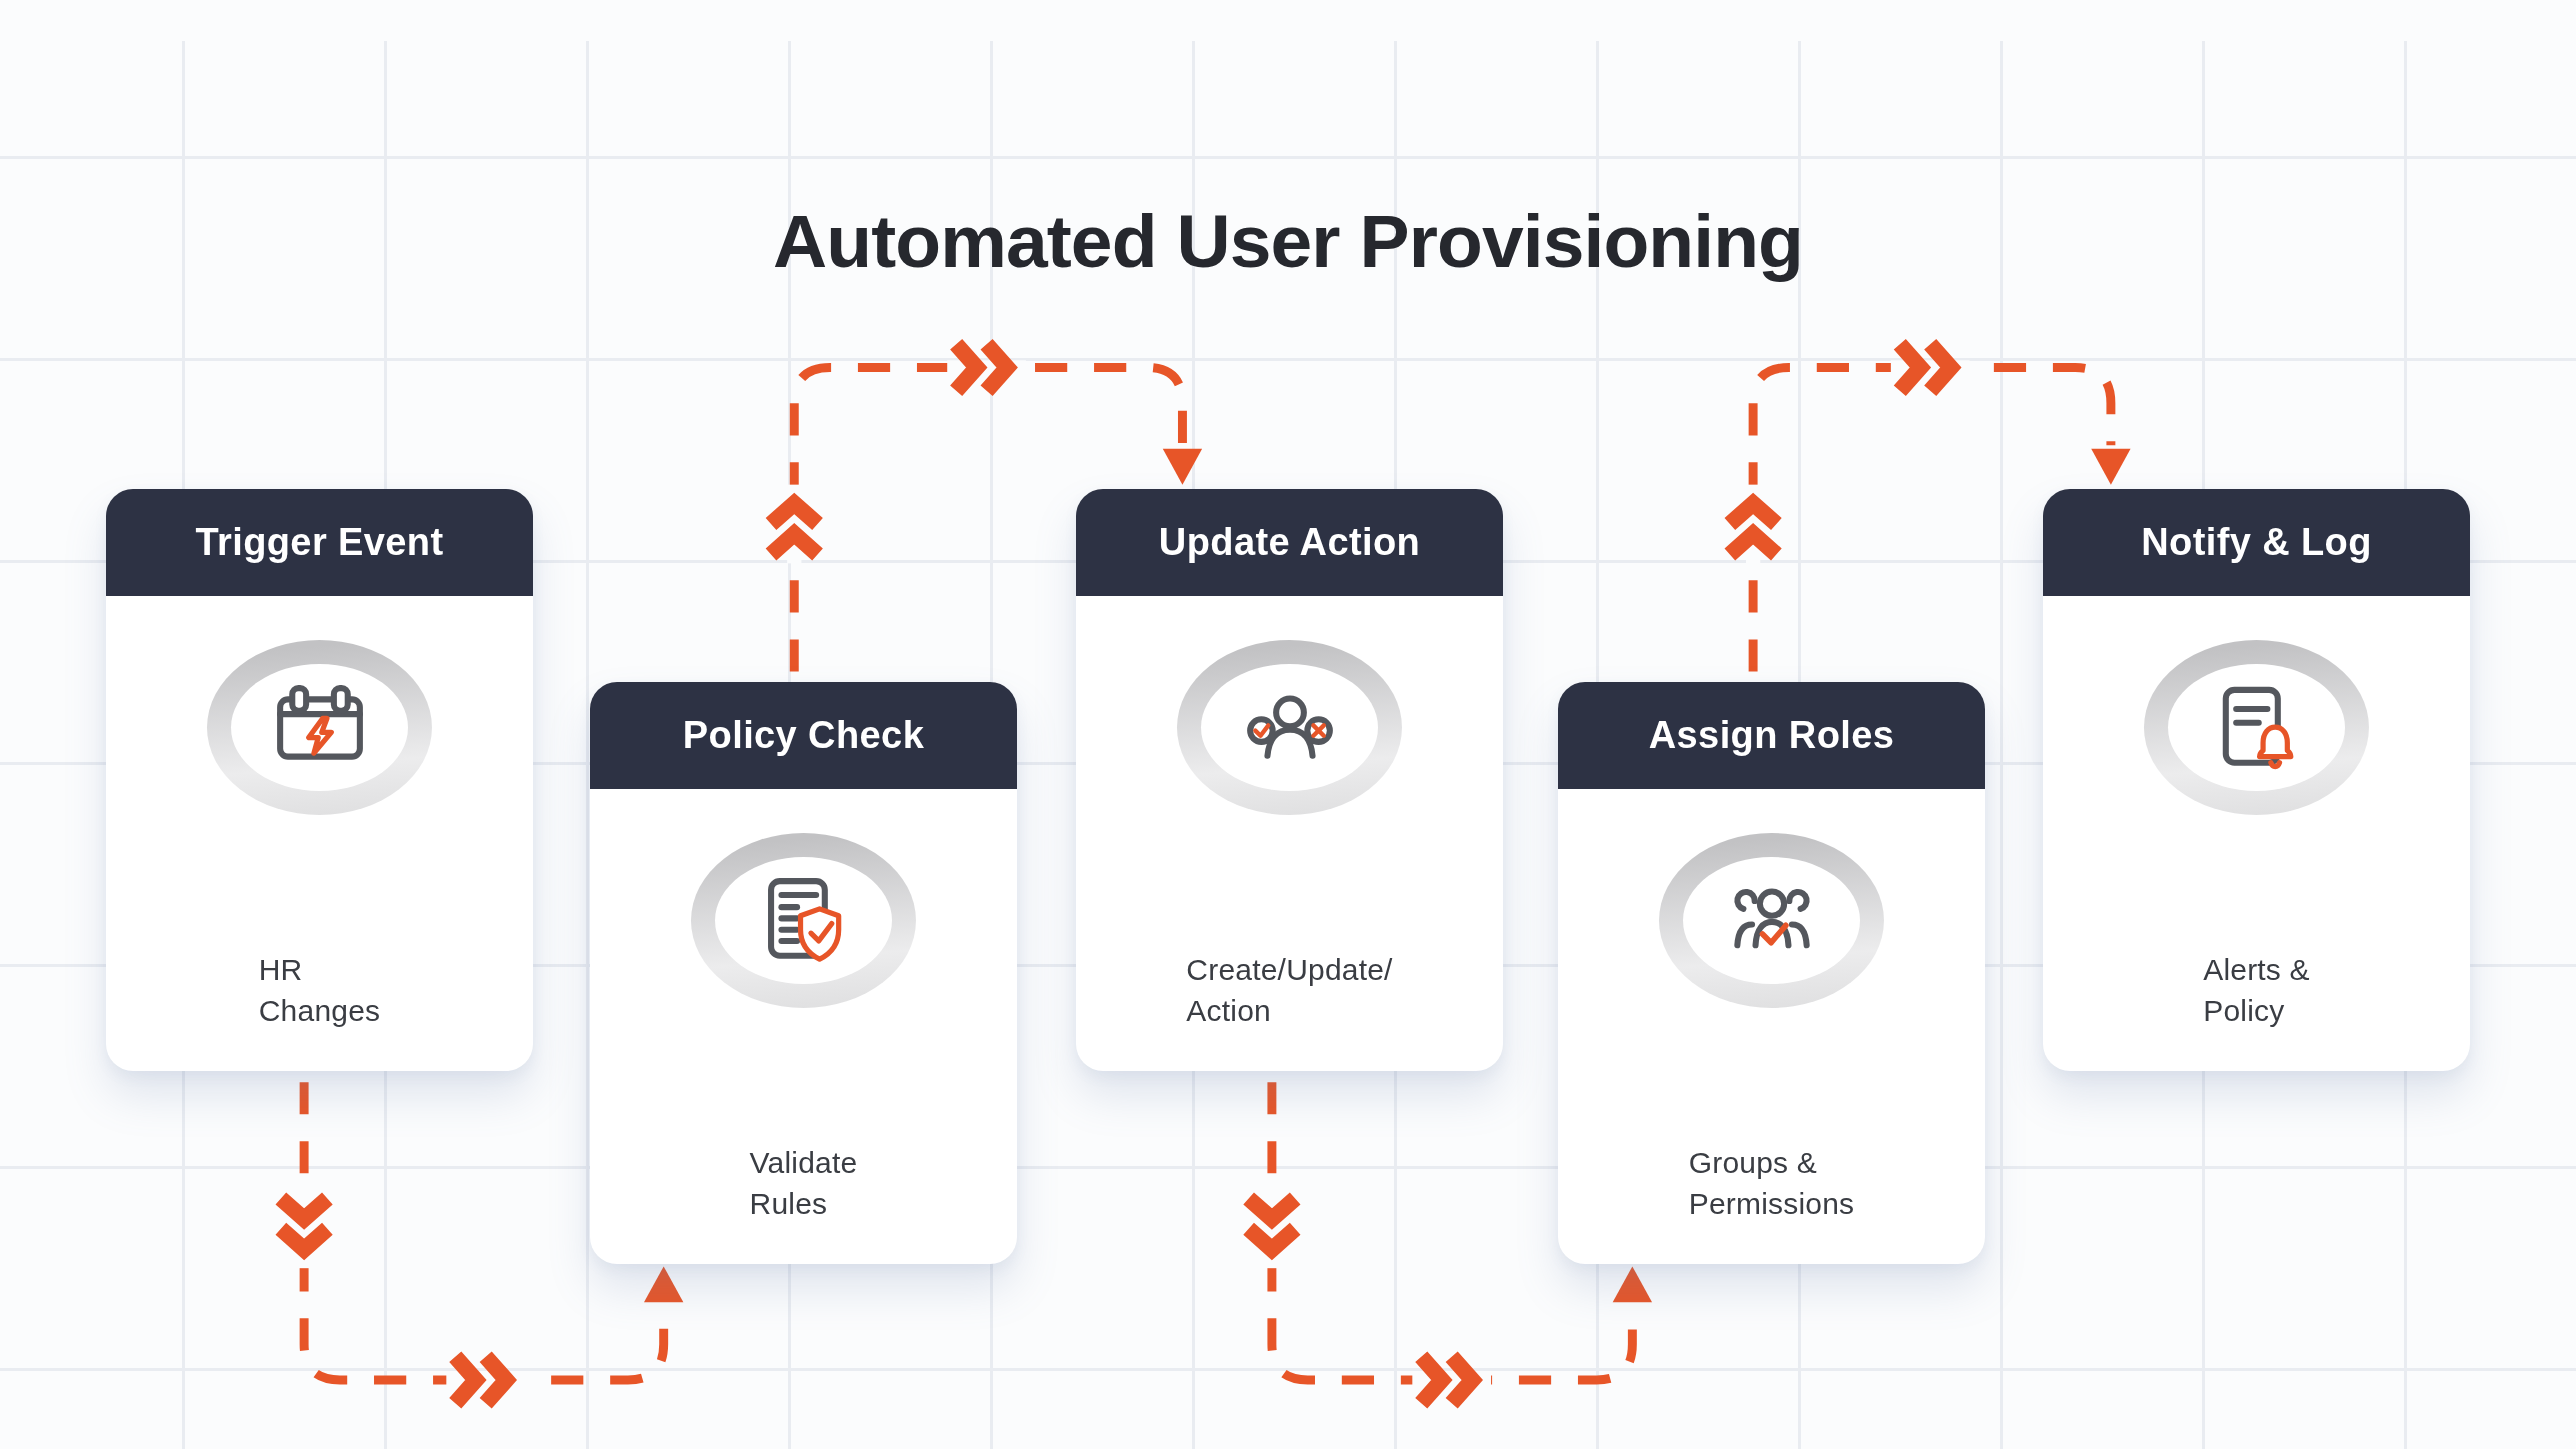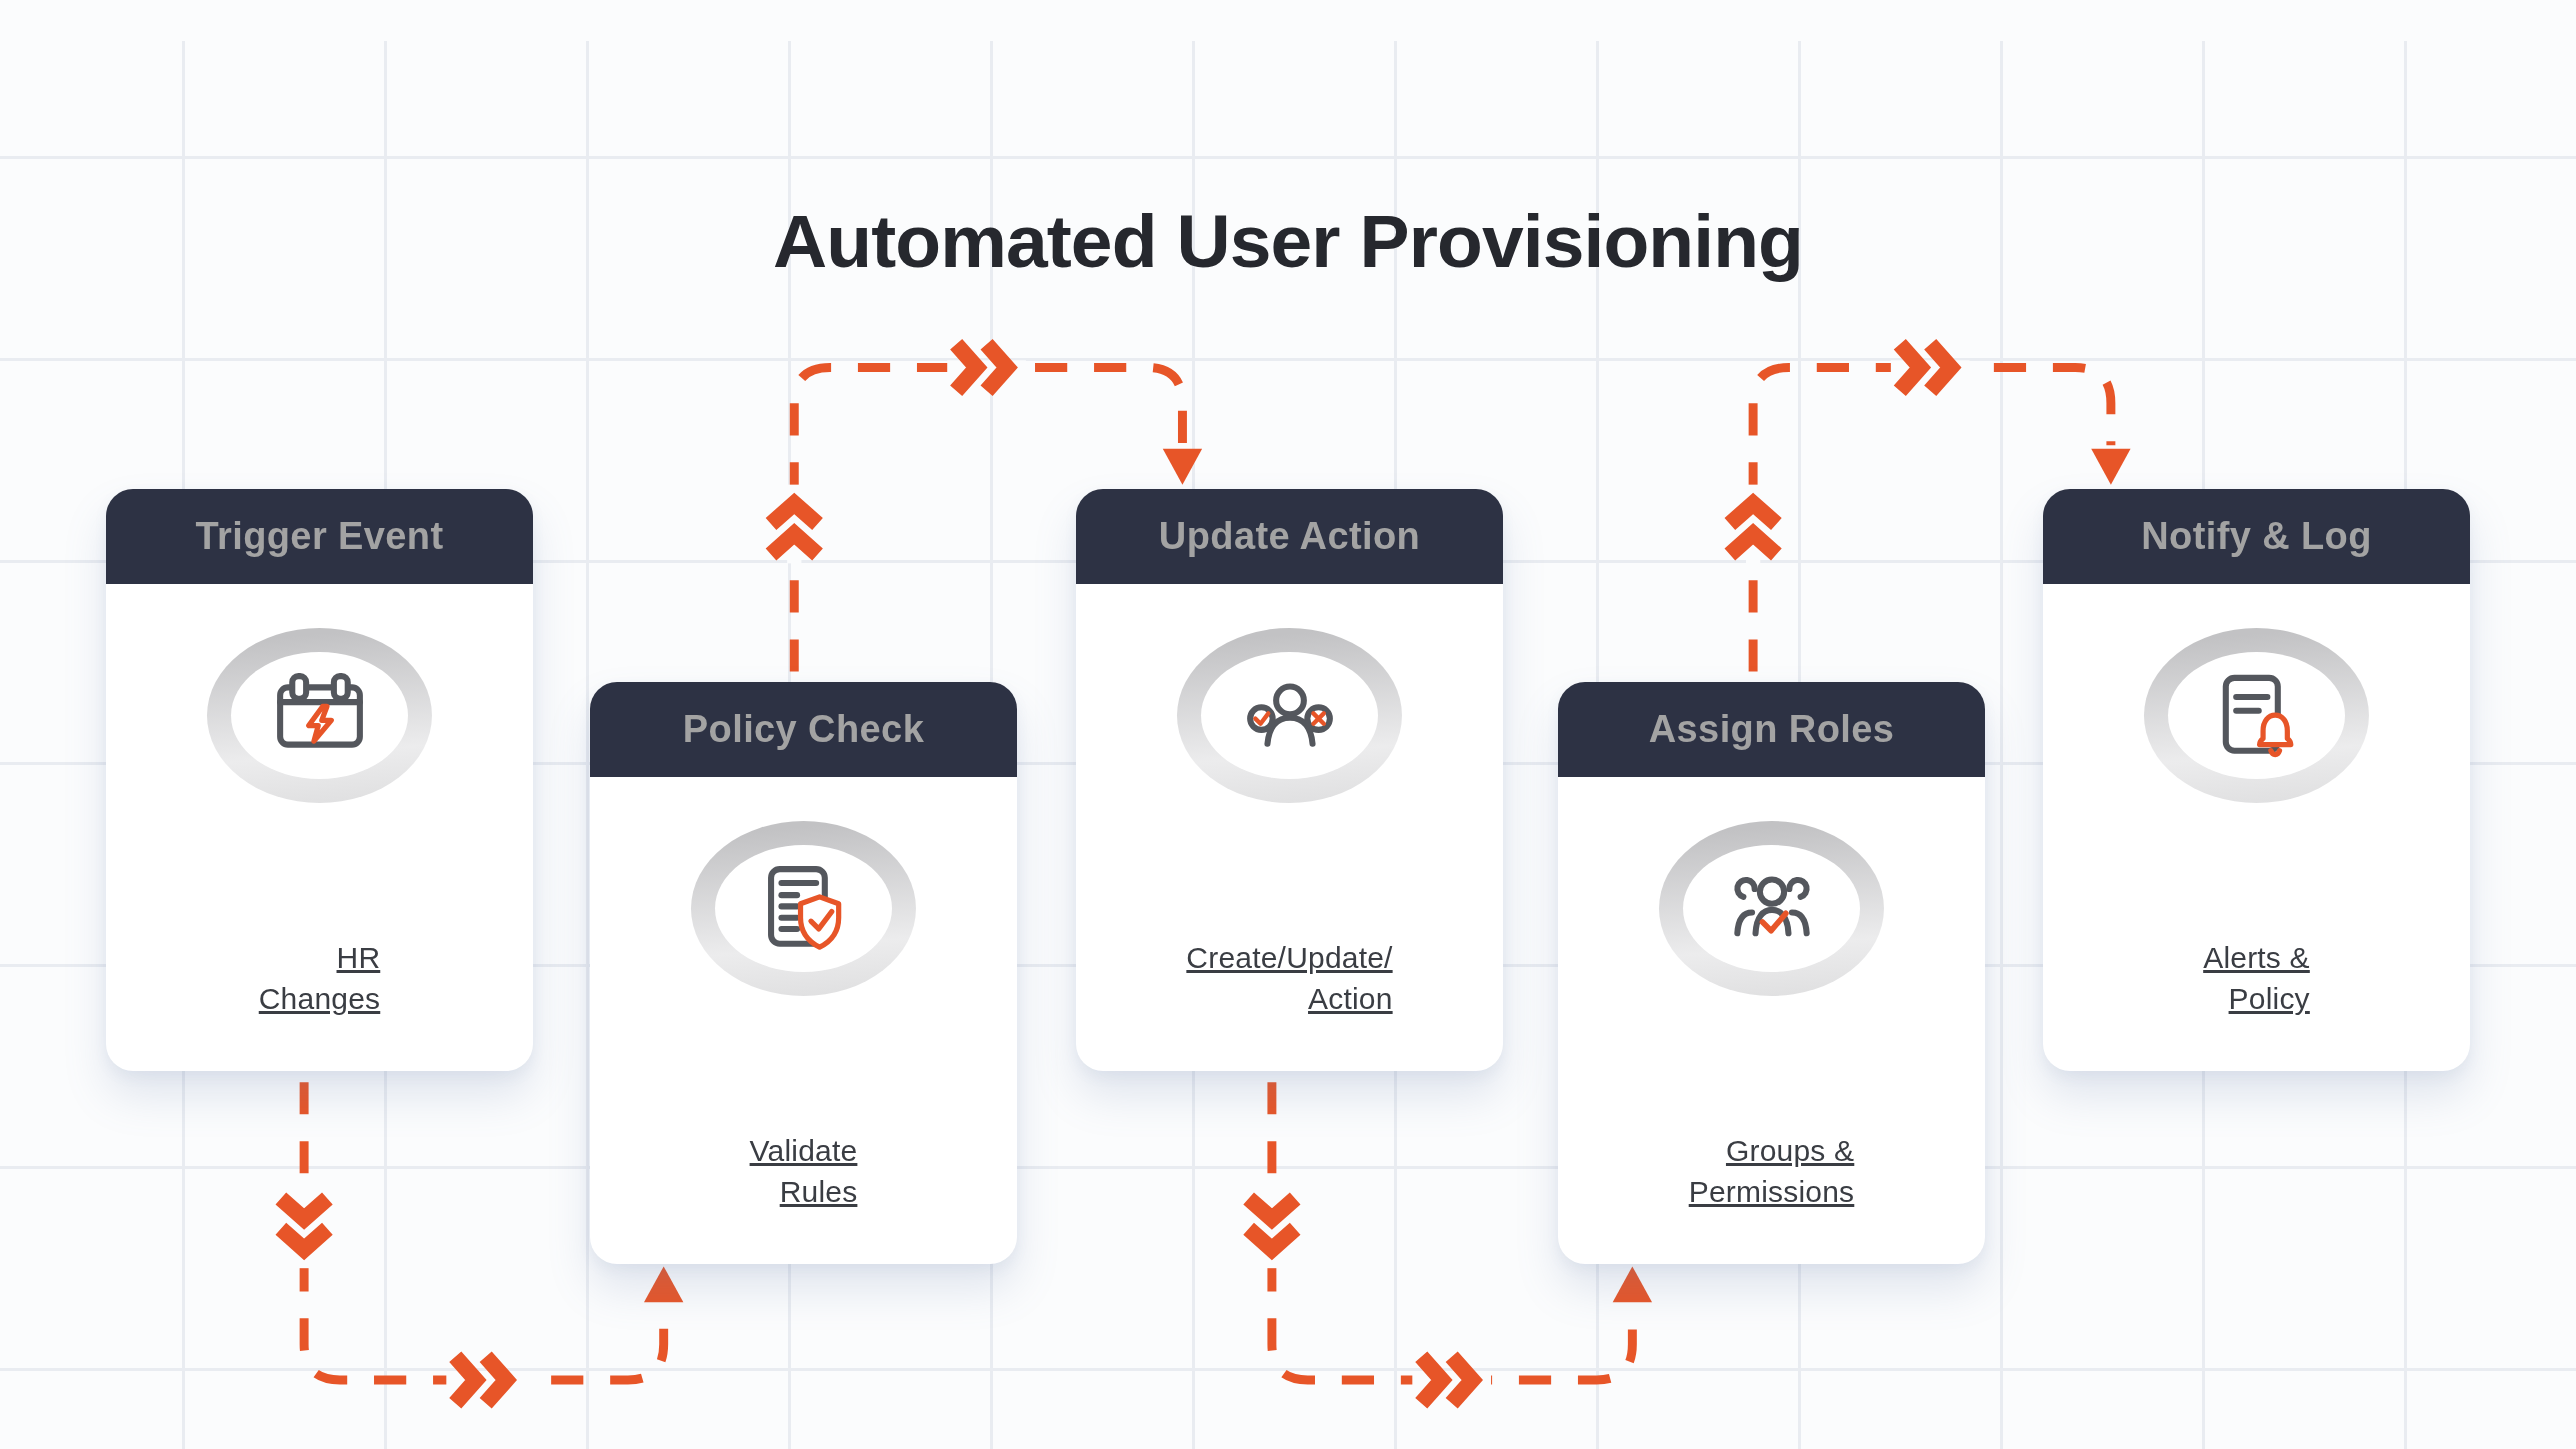--- a/index.html
+++ b/index.html
@@ -24,42 +24,42 @@
   .dash{stroke:var(--accent,#E75528);stroke-width:10;fill:none;stroke-dasharray:36 30;stroke-linecap:butt;}
   .chev{stroke:var(--accent,#E75528);stroke-width:18;fill:none;stroke-linejoin:miter;stroke-linecap:butt;}
   .ah{fill:var(--accent,#E75528);}
   .mask{fill:var(--page-bg,#fbfcfd);stroke:none;}
   .card{
     position:absolute;width:427px;height:582px;border-radius:27px;z-index:2;
     background:var(--card-bg,#fff);
     box-shadow:0 25px 43px rgba(108,130,170,.18), 0 5.4px 12.5px rgba(108,130,170,.08);
   }
   .card-header{
-    height:95px;border-radius:27px 27px 0 0;background:var(--header-navy,#2D3244);
+    height:107px;border-radius:27px 27px 0 0;background:var(--header-navy,#2D3244);
     display:flex;align-items:center;justify-content:center;
-    color:#a3a3a3;font-size:38px;font-weight:700;letter-spacing:0.4px;
+    color:#ffffff;font-size:38px;font-weight:700;letter-spacing:0.4px;
   }
   .card-body{height:475px;display:flex;flex-direction:column;align-items:center;}
   .ring{
     margin-top:44px;width:225px;height:175px;border-radius:50%;
     background:linear-gradient(175deg,#c2c2c4 8%,#ececed 70%,#dededf);
     display:flex;align-items:center;justify-content:center;flex:none;
   }
   .ring-inner{
     width:177px;height:127px;border-radius:50%;background:#fff;
     display:flex;align-items:center;justify-content:center;
   }
   .icon{overflow:visible;}
   .ig{stroke:var(--icon-gray,#54575D);stroke-width:7;fill:none;stroke-linecap:round;stroke-linejoin:round;}
   .igf{stroke:var(--icon-gray,#54575D);stroke-width:7;fill:#fff;stroke-linecap:round;stroke-linejoin:round;}
   .io{stroke:var(--accent,#E75528);stroke-width:6;fill:none;stroke-linecap:round;stroke-linejoin:round;}
   .iof{stroke:var(--accent,#E75528);stroke-width:6;fill:#fff;stroke-linecap:round;stroke-linejoin:round;}
   .card-label{
-    margin-top:134px;text-align:right;font-size:30px;font-weight:500;
-    line-height:1.38;color:var(--label-text,#3A3D43);letter-spacing:0.2px;text-decoration:underline;
+    margin-top:134px;text-align:left;font-size:30px;font-weight:500;
+    line-height:1.38;color:var(--label-text,#3A3D43);letter-spacing:0.2px;
   }
 </style>
 </head>
 <body>
 
 <div class="page">
 
   <h1 class="title">Automated User Provisioning</h1>
 
   <svg class="connectors" width="2576" height="1449" viewBox="0 0 2880 1620">

